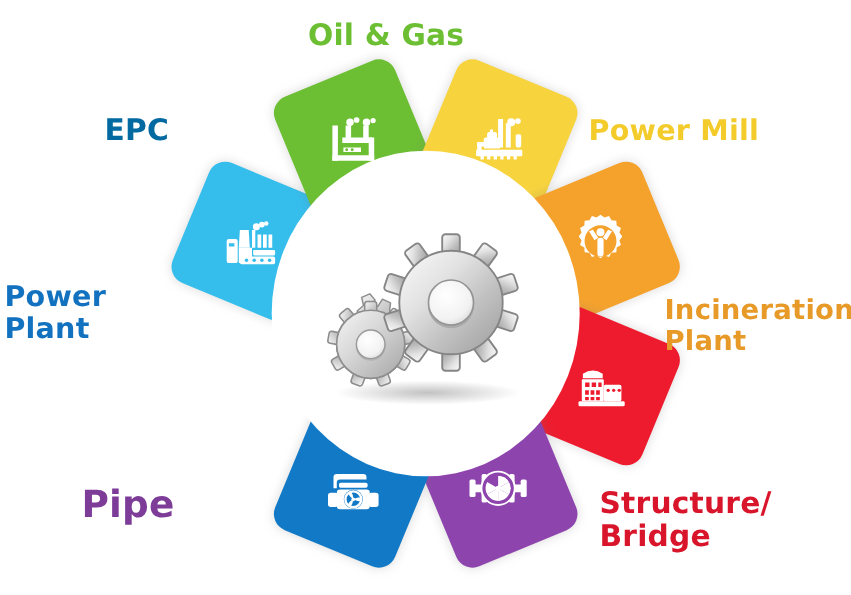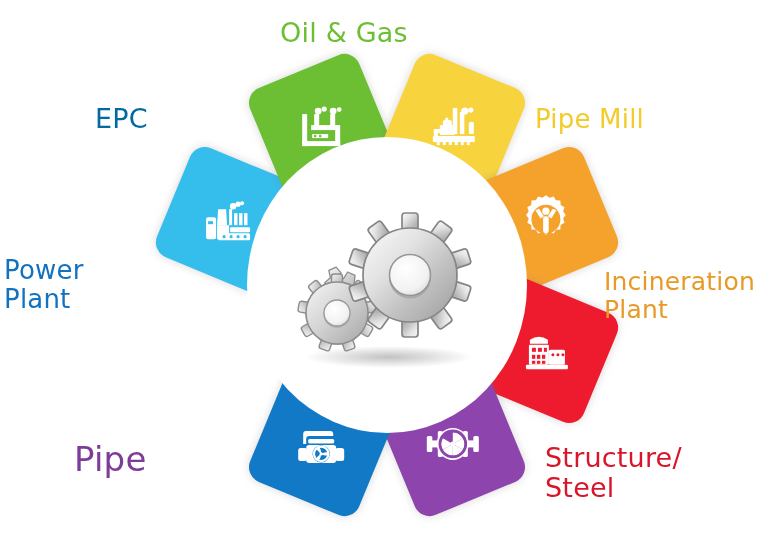--- a/index.html
+++ b/index.html
@@ -93,21 +93,21 @@
     height: 190px;
     margin-left: -110px;
     margin-top: -95px;
     z-index: 6;
   }
   .gears svg { display: block; }
 
   
   .label {
     position: absolute;
-    font-weight: normal;
+    font-weight: bold;
     line-height: 1.12;
     white-space: pre-line;
     z-index: 8;
     letter-spacing: 0.2px;
   }
   .label.right  { text-align: left; }
   .label.left   { text-align: left; }
   .label.center { text-align: center; }
 
   .lbl-oil       { left: 280px; top: 18px;  font-size: 27px; }
@@ -364,27 +364,27 @@
         </g>
         <circle cx="0" cy="0" r="47" fill="url(#gm)" stroke="#858585" stroke-width="1.7"></circle>
         <circle cx="0" cy="2.5" r="21" fill="#aaaaaa"></circle>
         <circle cx="0" cy="0" r="20.5" fill="url(#hole)" stroke="#949494" stroke-width="1.5"></circle>
       </g>
     </svg>
   </div>
 
   <div class="label center lbl-oil" style="color:#6CBE33;">Oil &amp; Gas</div>
 
-  <div class="label right lbl-steel" style="color:#F3CB2B;">Pipe Mill</div>
+  <div class="label right lbl-steel" style="color:#F3CB2B;">Power Mill</div>
 
   <div class="label right lbl-incin" style="color:#E89A28;">Incineration
 Plant</div>
 
   <div class="label right lbl-structure" style="color:#D8152A;">Structure/
-Steel</div>
+Bridge</div>
 
   <div class="label left lbl-pipe" style="color:#7D3C98;">Pipe</div>
 
   <div class="label left lbl-power" style="color:#1272C0;">Power
 Plant</div>
 
   <div class="label left lbl-epc" style="color:#0369a1;">EPC</div>
 
 </div>
 

